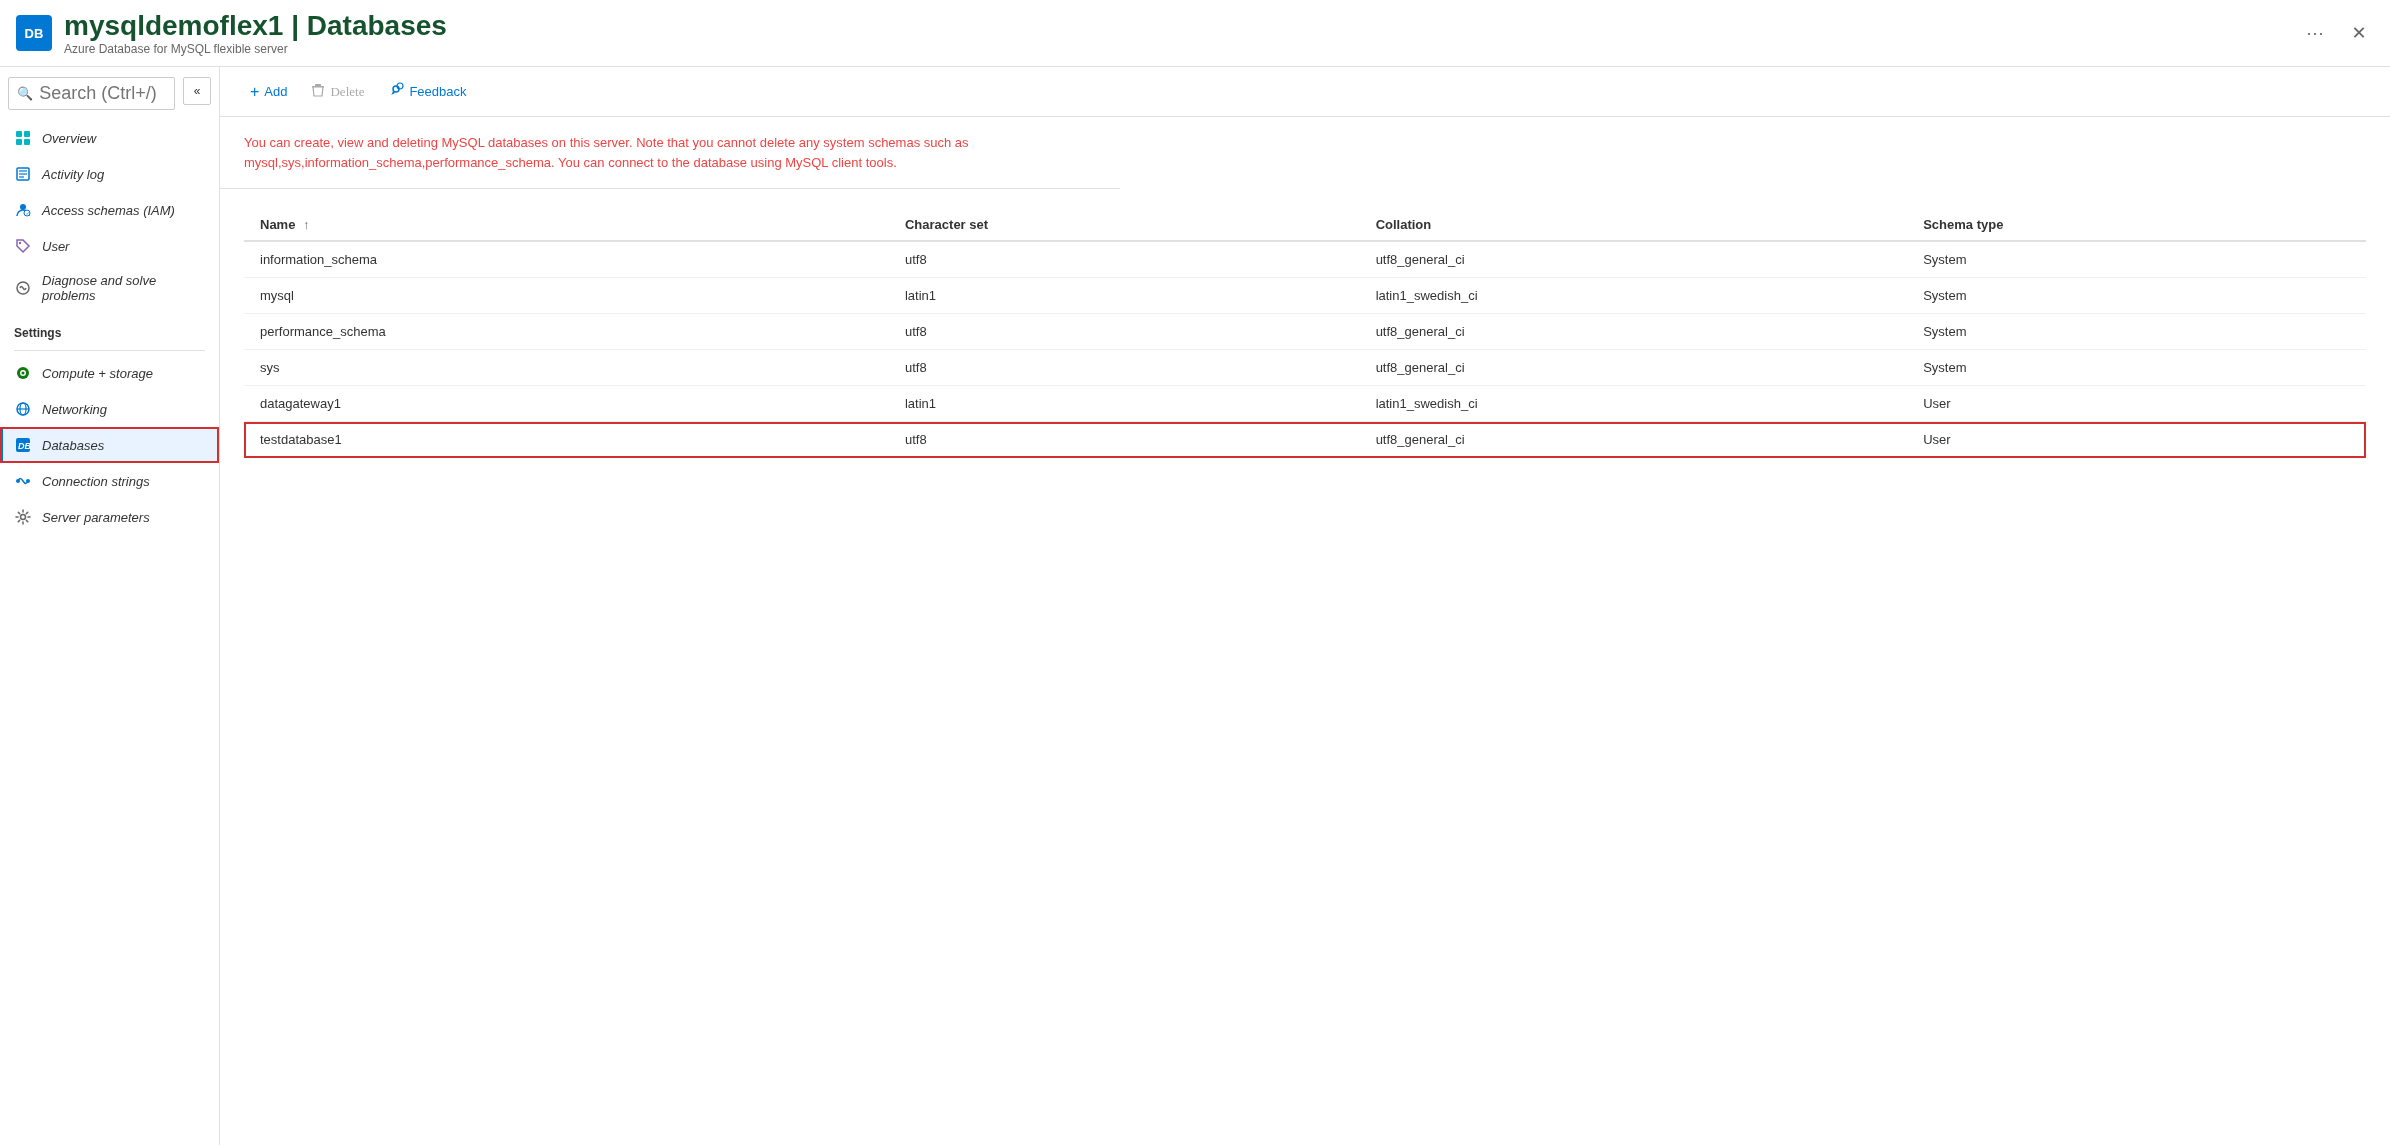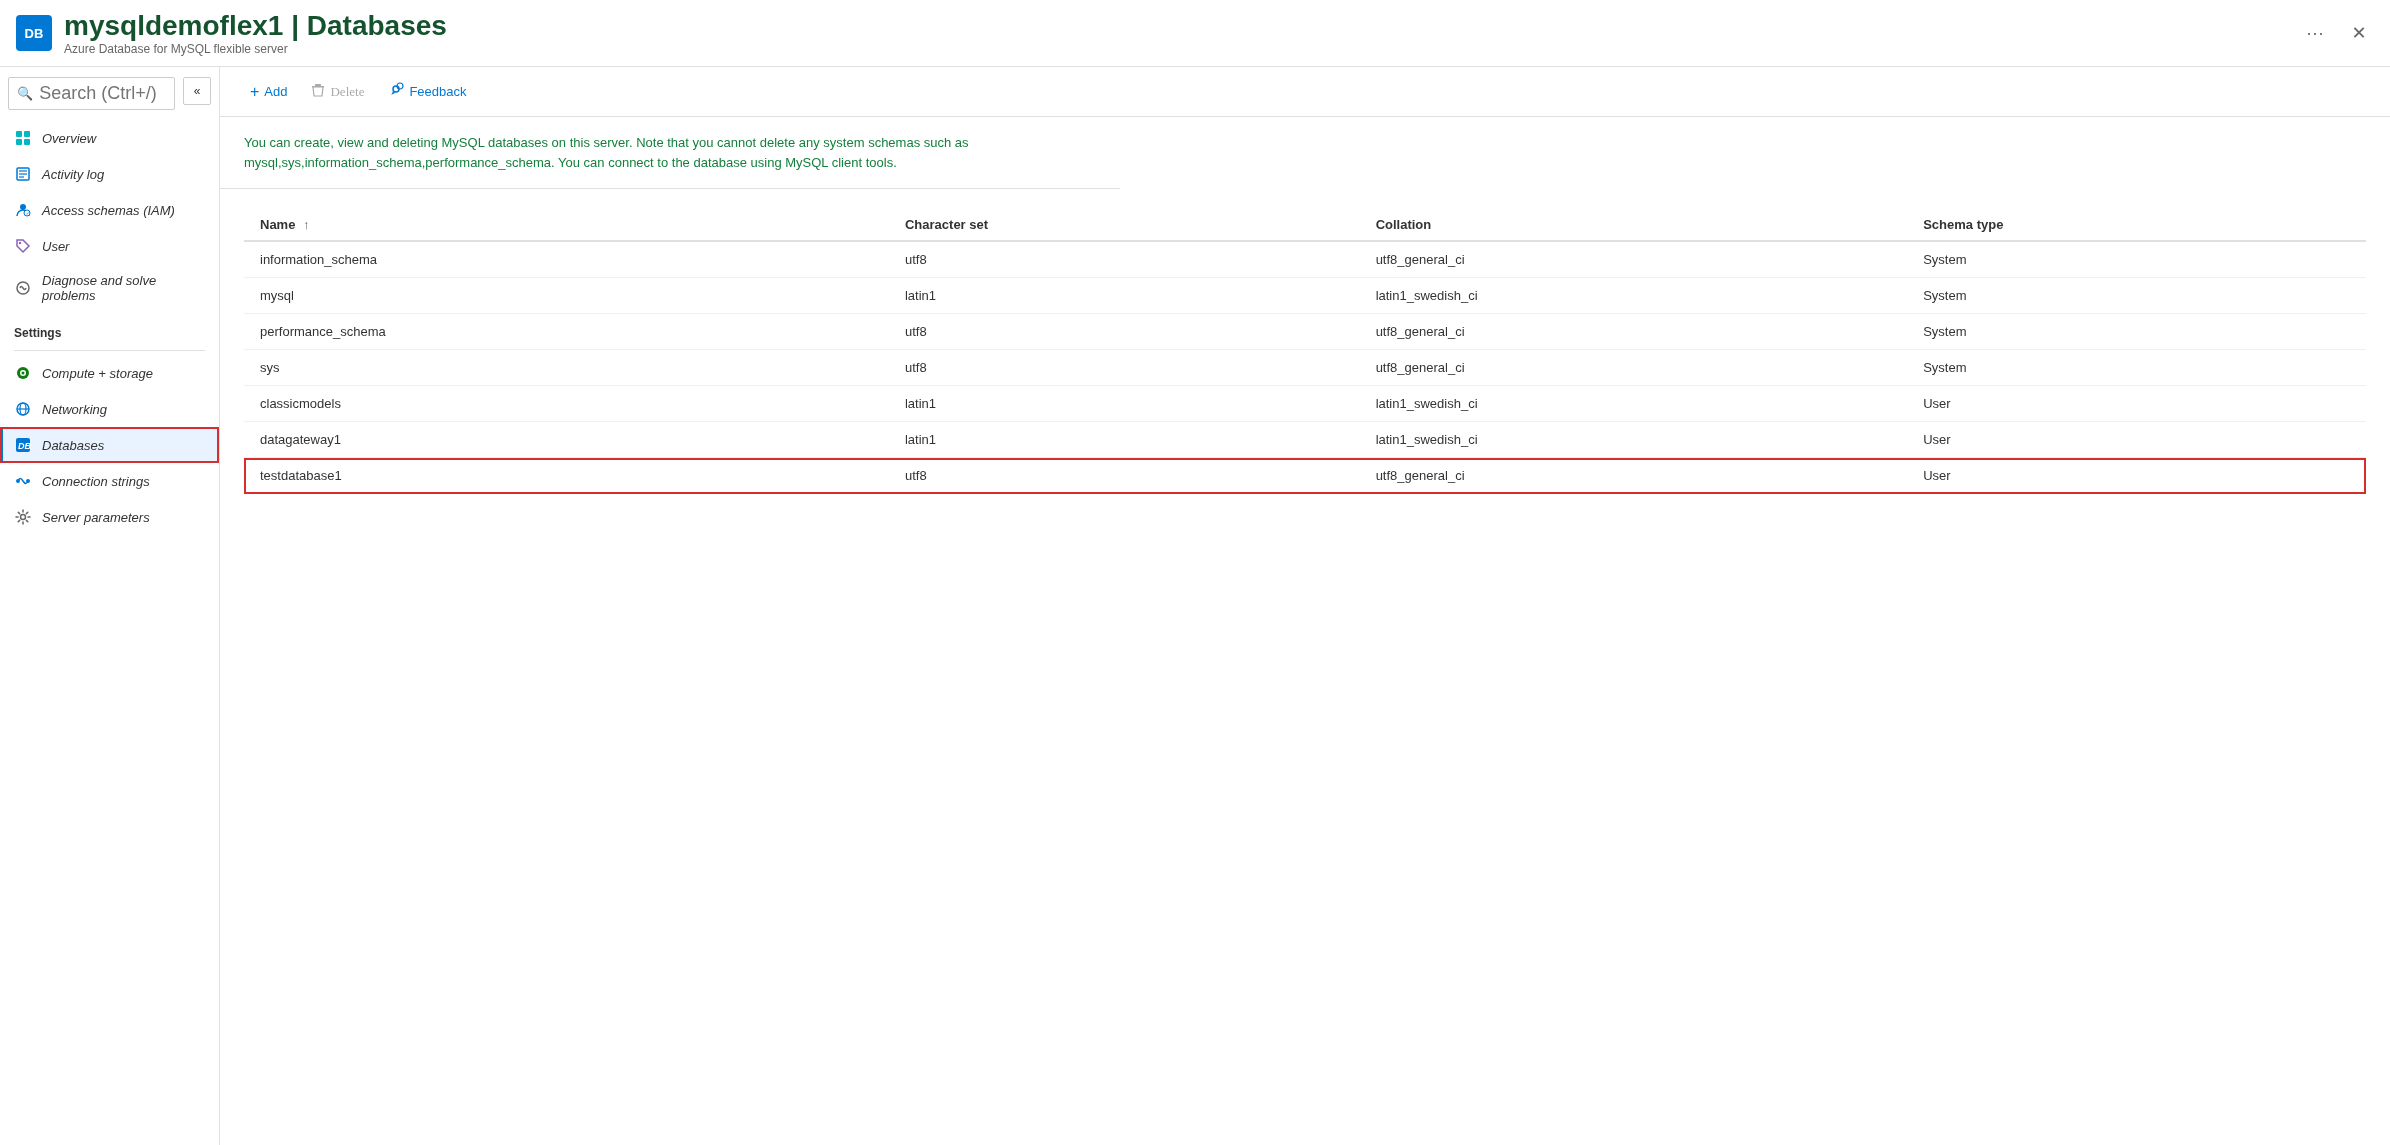--- a/index.html
+++ b/index.html
@@ -30,21 +30,21 @@
     .section-label { font-size: 12px; font-weight: 700; color: #333; padding: 14px 14px 6px; }
     .section-divider { border: none; border-top: 1px solid #e0e0e0; margin: 4px 14px; }
 
     
     .content { flex: 1; overflow-y: auto; padding: 0; }
 
     .toolbar { display: flex; align-items: center; gap: 4px; padding: 10px 20px; border-bottom: 1px solid #e0e0e0; }
     .toolbar-btn { display: flex; align-items: center; gap: 5px; padding: 5px 10px; border: none; background: none; cursor: pointer; font-size: 13px; color: #0078d4; }
     .toolbar-btn.disabled { color: #aaa; cursor: default; font-family: Liberation Serif, serif; }
 
-    .description { padding: 16px 24px; font-size: 13px; color: #15803d; line-height: 1.5; max-width: 900px; border-bottom: 1px solid #e0e0e0; }
+    .description { padding: 16px 24px; font-size: 13px; color: #ef4444; line-height: 1.5; max-width: 900px; border-bottom: 1px solid #e0e0e0; }
 
     .table-section { padding: 20px 24px; }
     .db-table { width: 100%; border-collapse: collapse; }
     .db-table th { text-align: left; padding: 8px 16px; font-weight: 600; font-size: 13px; color: #333; border-bottom: 2px solid #e0e0e0; margin-top: 8px; }
     .db-table td { padding: 10px 16px; font-size: 13px; color: #333; border-bottom: 1px solid #f0f0f0; }
     .sort-indicator { margin-left: 4px; color: #666; }
   </style>
 </head>
 <body>
 
@@ -241,26 +241,20 @@
               <td>utf8_general_ci</td>
               <td>System</td>
             </tr>
             <tr>
               <td>sys</td>
               <td>utf8</td>
               <td>utf8_general_ci</td>
               <td>System</td>
             </tr>
             <tr>
-              <td>classicmodels</td>
-              <td>latin1</td>
-              <td>latin1_swedish_ci</td>
-              <td>User</td>
-            </tr>
-            <tr>
               <td>datagateway1</td>
               <td>latin1</td>
               <td>latin1_swedish_ci</td>
               <td>User</td>
             </tr>
             <tr style="outline: rgb(211, 47, 47) solid 2px; outline-offset: -2px; margin-left: 41px;">
               <td>testdatabase1</td>
               <td>utf8</td>
               <td>utf8_general_ci</td>
               <td>User</td>

